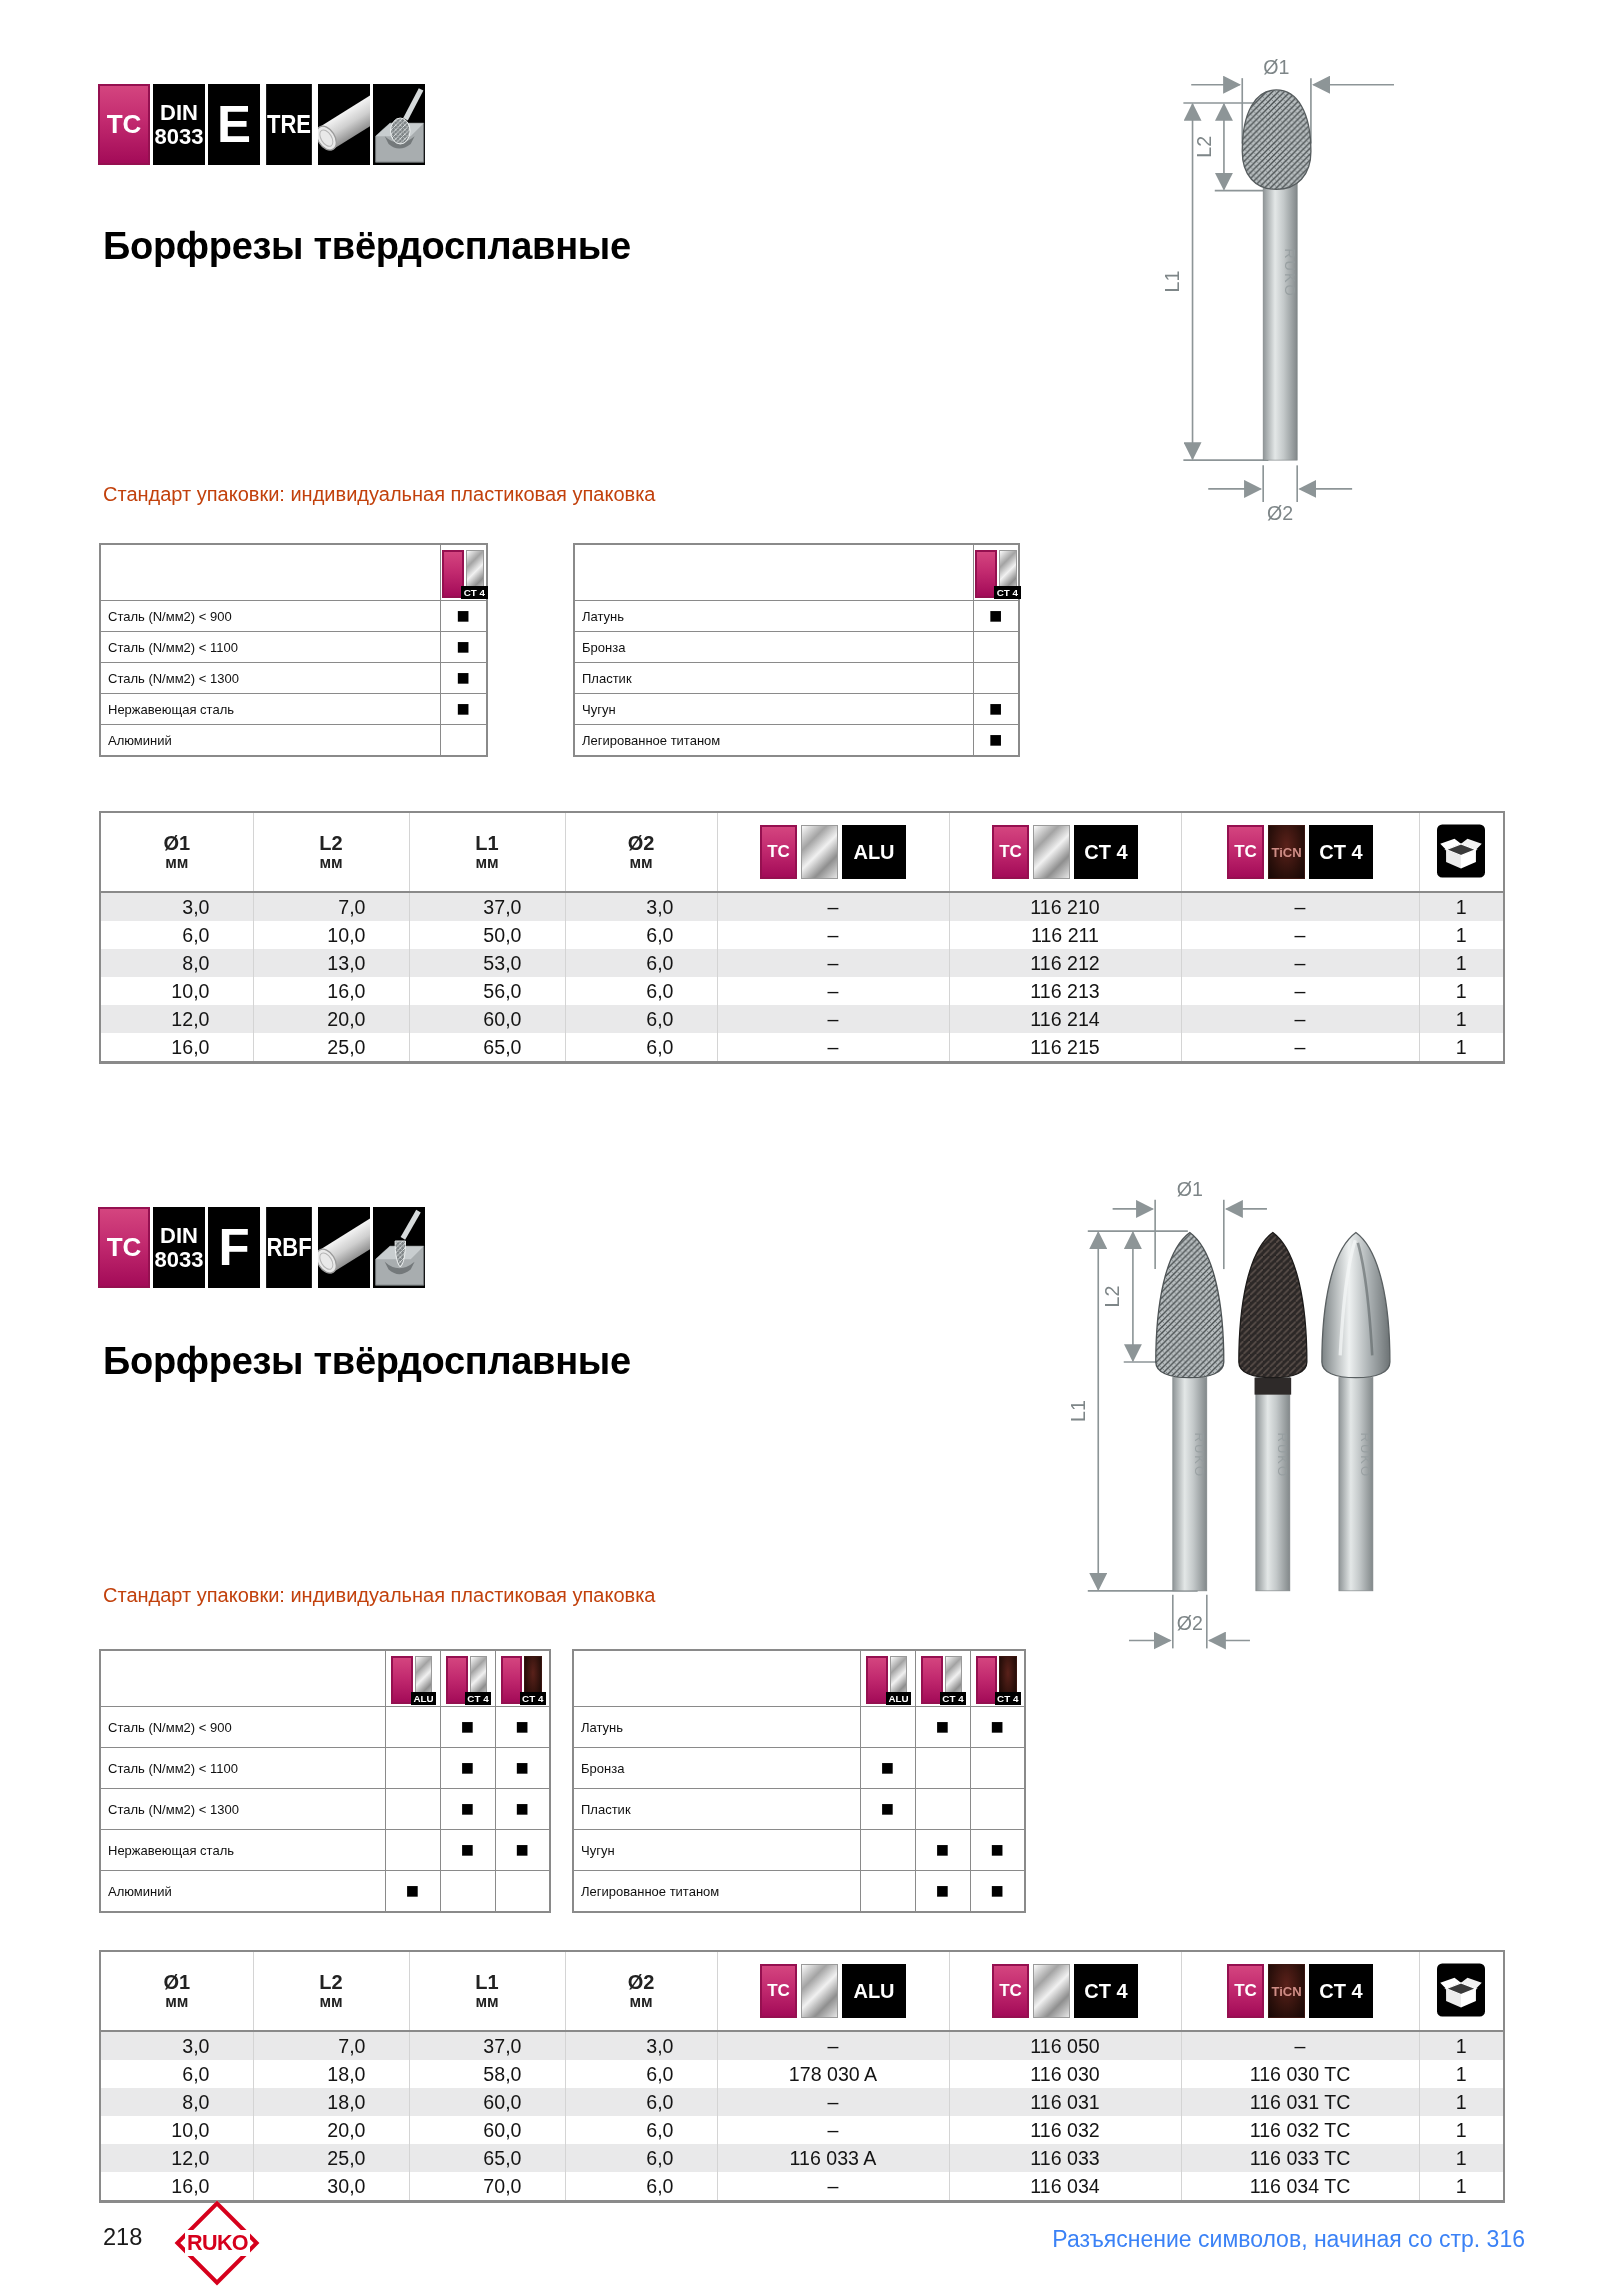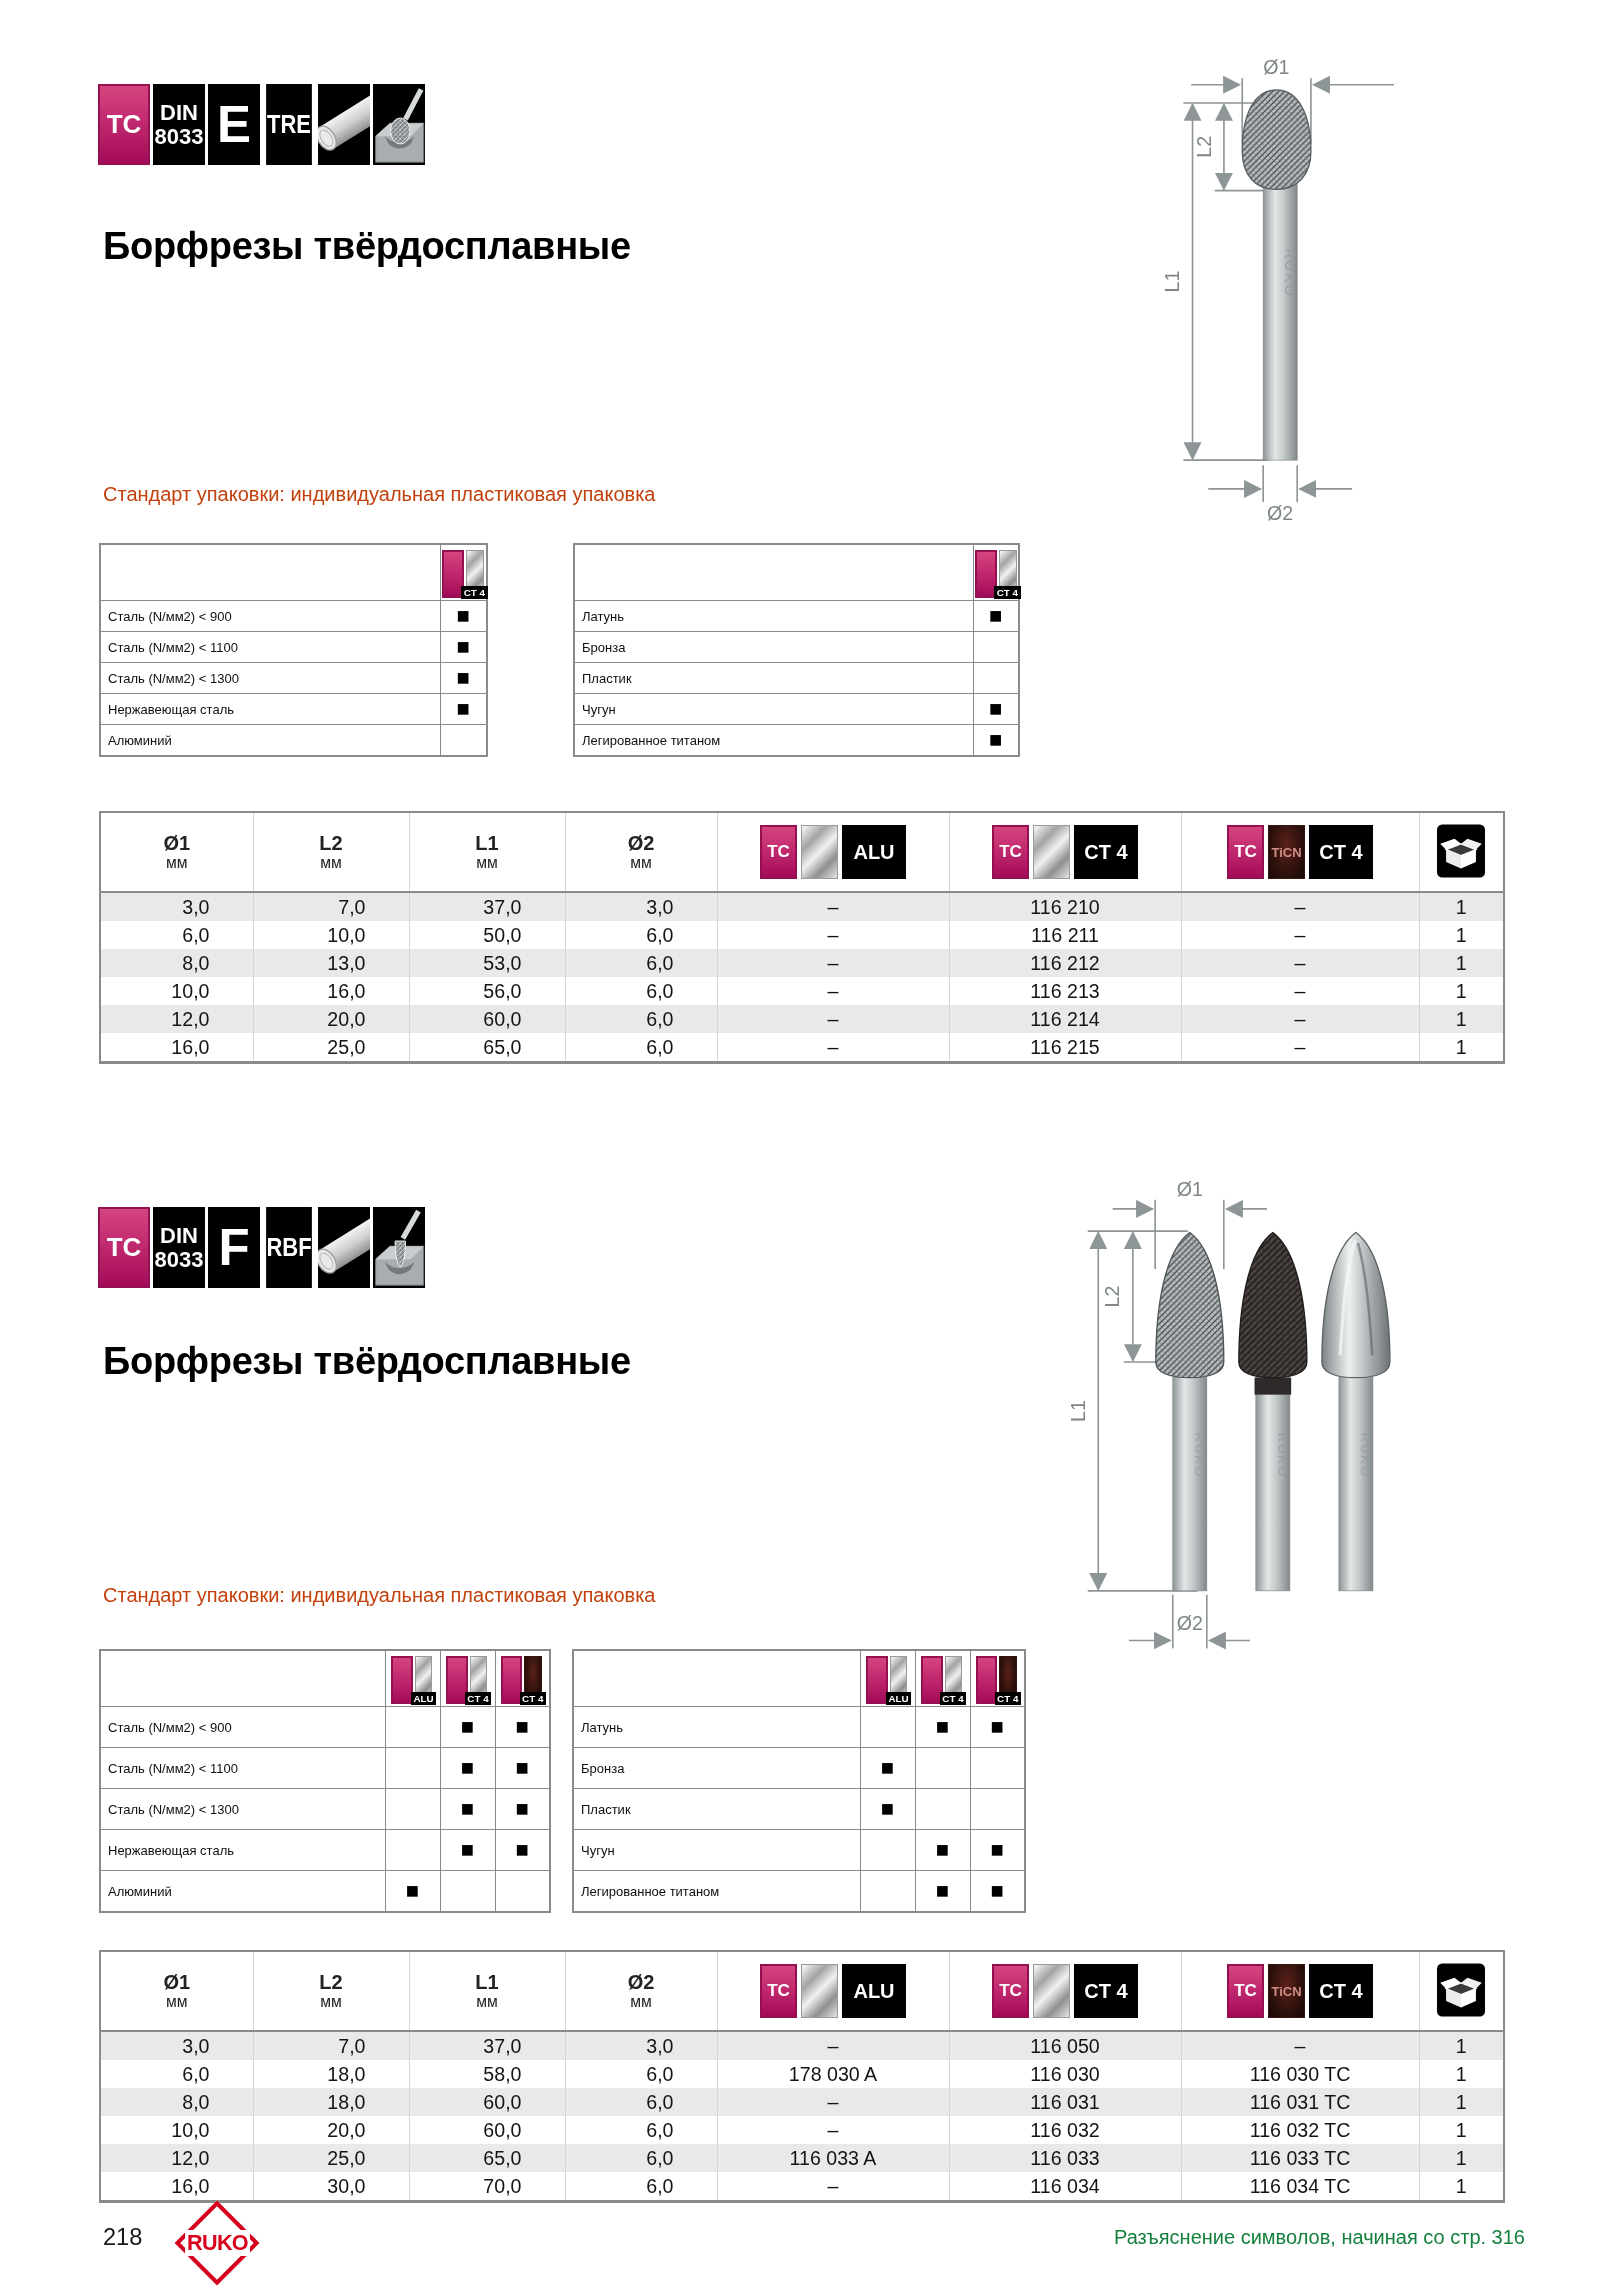--- a/index.html
+++ b/index.html
@@ -43,31 +43,31 @@
              border:2px solid #8a8a8a;border-bottom-width:3.3px}
   .main th{border-left:1.3px solid #d4d4d4;border-right:1.3px solid #d4d4d4;
            border-bottom:2px solid #8a8a8a;height:76px;background:#fff;vertical-align:middle}
   .main td{border-left:1.3px solid #d4d4d4;border-right:1.3px solid #d4d4d4;height:26px;
            font-size:19.6px;color:#141414}
   .main tbody tr:nth-child(odd){background:#e9e9ea}
   .num{text-align:right;padding-right:43px}
   .code{text-align:center}
   .pu{text-align:center}
   .dimh{font-size:20px;font-weight:bold;color:#222;line-height:22px}
-  .unit{font-size:15.7px;font-weight:normal;color:#222;line-height:18.3px}
+  .unit{font-size:15.7px;font-weight:bold;color:#222;line-height:18.3px}
   .vgroup{display:flex;align-items:center;justify-content:center}
   .mini{height:54px;display:flex;align-items:center;justify-content:center;font-weight:bold;
         margin:0 2px;box-sizing:border-box}
   .mini.tcm{width:37px;font-size:17px;color:#fff}
   .mini.swm{width:37px}
   .mini.lblm{min-width:64px;padding:0 5.2px;font-size:20px;background:#000;color:#fff;letter-spacing:0}
   .ticn-txt{color:#cf8d86;font-size:13px;font-weight:bold}
   
   .pagenum{font-size:23.6px;color:#1a1a1a}
-  .fnote{font-size:20px;color:#15803d}
+  .fnote{font-size:23px;color:#3b82f6}
 </style>
 </head>
 <body>
 
 <div id="page">
 
 
   <div class="abs badge tc-grad tcbig" style="left:98px;top:84px">
       <span>TC</span>
     </div>

